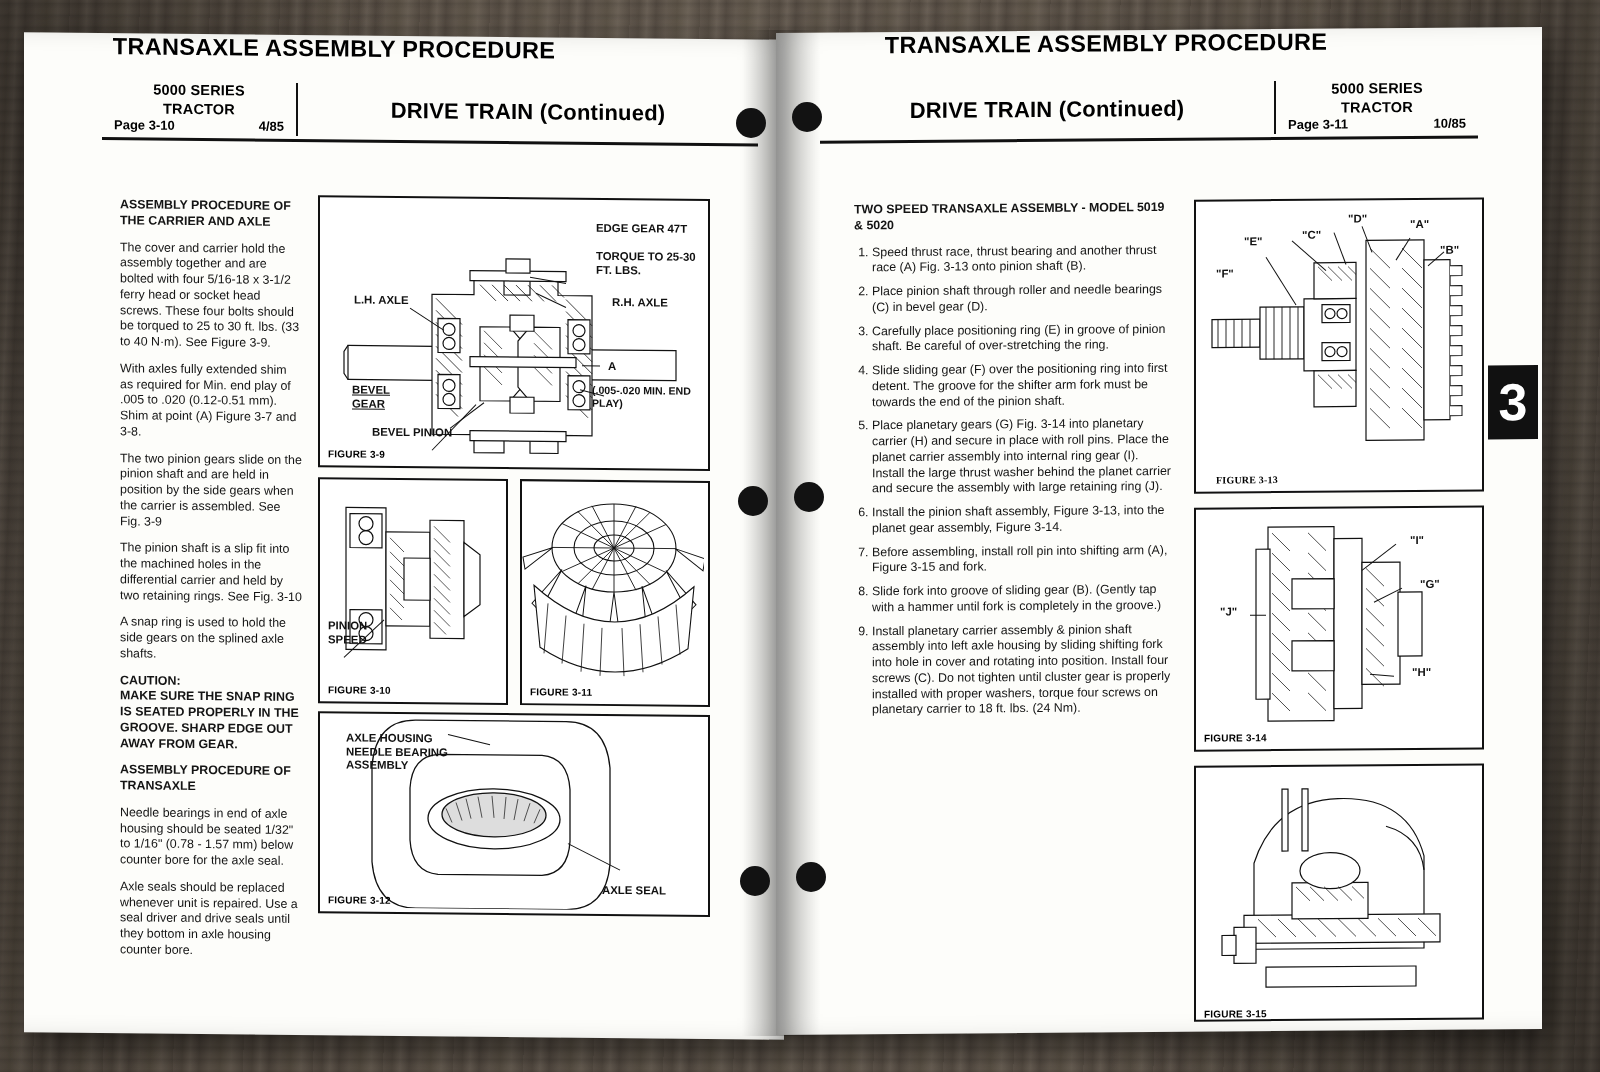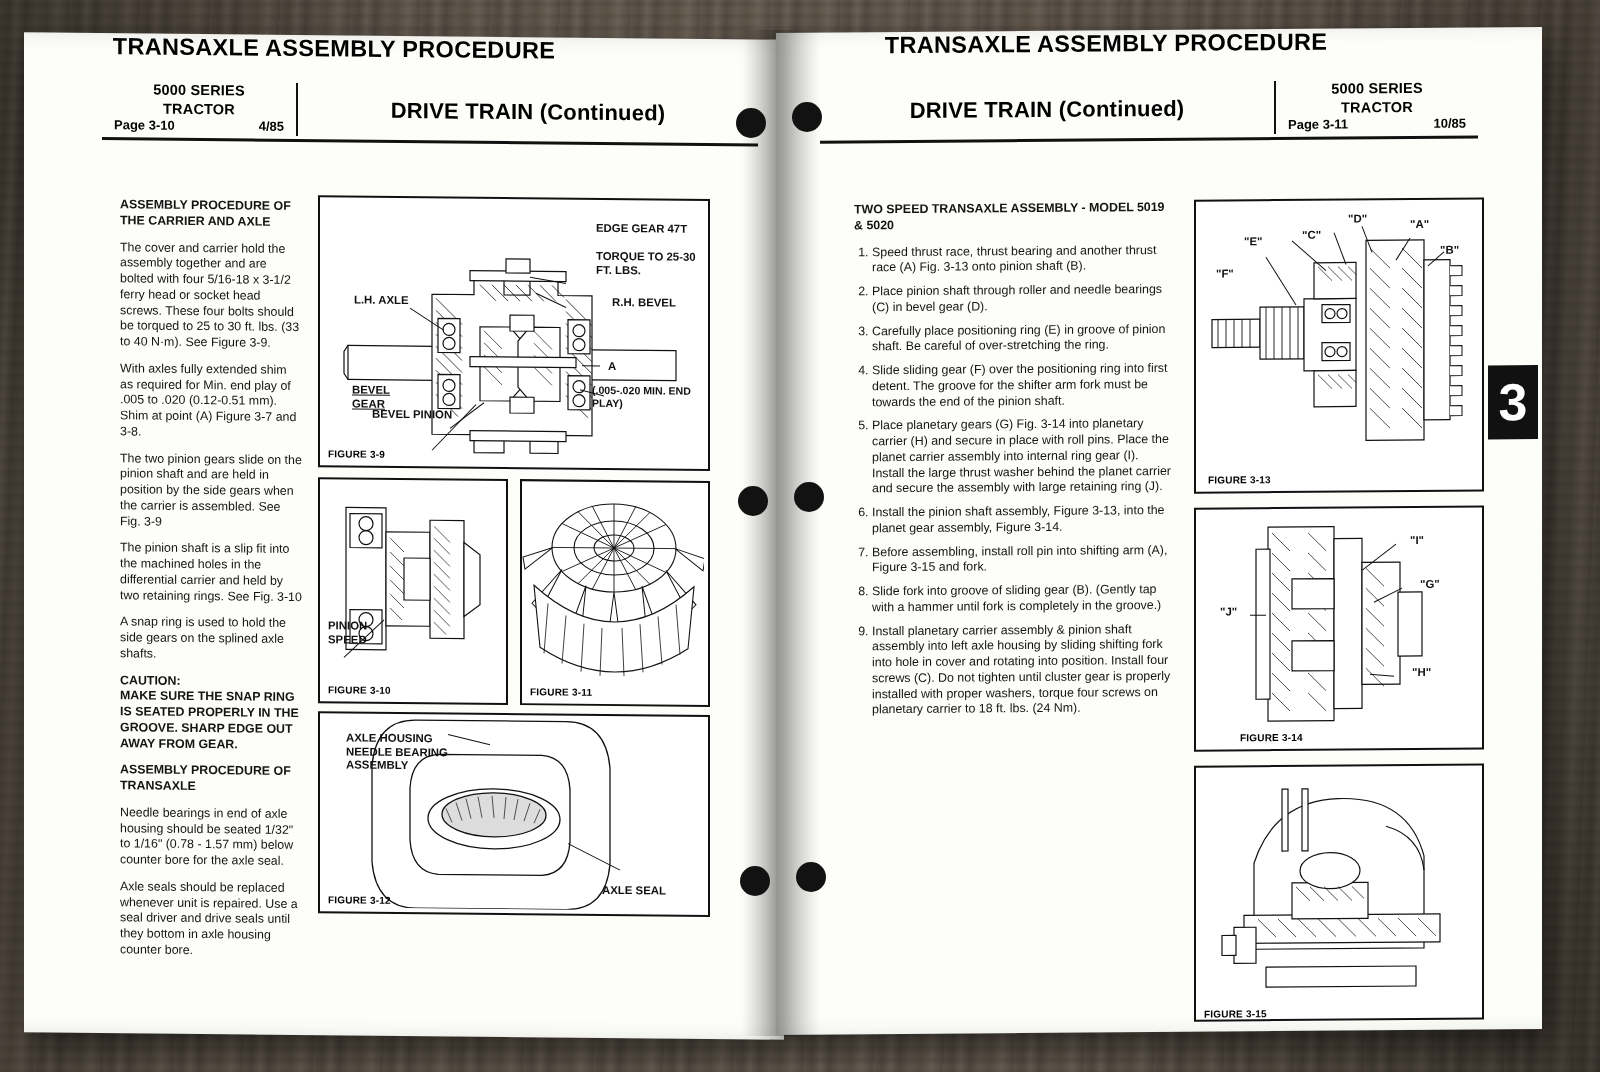--- a/index.html
+++ b/index.html
@@ -175,24 +175,24 @@
             <path d="M112 252 l44 -46" stroke-width="1"></path>
             <path d="M130 230 l34 -26" stroke-width="1"></path>
             <path d="M246 84 l-36 -6" stroke-width="1"></path>
             <path d="M246 108 l-30 -14" stroke-width="1"></path>
             <path d="M262 166 l18 0" stroke-width="1"></path>
             <path d="M90 110 l34 22" stroke-width="1"></path>
           </g>
         </svg>
         <div class="lbl" style="left:276px;top:22px;">EDGE GEAR 47T</div>
         <div class="lbl" style="left:276px;top:50px;width:104px;">TORQUE TO 25-30 FT. LBS.</div>
-        <div class="lbl" style="left:292px;top:96px;">R.H. BEVEL</div>
+        <div class="lbl" style="left:292px;top:96px;">R.H. AXLE</div>
         <div class="lbl" style="left:34px;top:96px;">L.H. AXLE</div>
         <div class="lbl" style="left:32px;top:186px;width:60px;text-decoration:underline;">BEVEL GEAR</div>
-        <div class="lbl" style="left:52px;top:210px;">BEVEL PINION</div>
+        <div class="lbl" style="left:52px;top:228px;">BEVEL PINION</div>
         <div class="lbl" style="left:288px;top:160px;">A</div>
         <div class="lbl small" style="left:272px;top:184px;width:104px;">(.005-.020 MIN. END PLAY)</div>
         <div class="figlabel" style="left:8px;bottom:6px;">FIGURE 3-9</div>
       </div>
 
       <div class="fig" style="left:294px;top:442px;width:186px;height:222px;">
         <svg width="182" height="218" viewBox="0 0 182 218">
           <g stroke="#111" fill="none" stroke-width="1.2">
             <path d="M26 28 h40 v142 h-40 z" fill="#fff"></path>
             <path d="M66 52 h44 v94 h-44 z" fill="#fff"></path>
@@ -349,21 +349,21 @@
               <path d="M248 52 l-16 14"></path>
             </g>
           </g>
         </svg>
         <div class="lbl" style="left:152px;top:12px;">"D"</div>
         <div class="lbl" style="left:214px;top:18px;">"A"</div>
         <div class="lbl" style="left:48px;top:34px;">"E"</div>
         <div class="lbl" style="left:106px;top:28px;">"C"</div>
         <div class="lbl" style="left:244px;top:44px;">"B"</div>
         <div class="lbl" style="left:20px;top:66px;">"F"</div>
-        <div class="figlabel" style="left:12px;bottom:6px;">FIGURE 3-13</div>
+        <div class="figlabel" style="left:20px;bottom:6px;font-family:Liberation Serif, serif;">FIGURE 3-13</div>
       </div>
 
       <div class="fig" style="left:418px;top:478px;width:286px;height:240px;">
         <svg width="282" height="236" viewBox="0 0 282 236">
           <g stroke="#111" fill="#fff" stroke-width="1.2">
             <path d="M72 18 h66 v194 h-66 z"></path>
             <path d="M138 30 h28 v170 h-28 z"></path>
             <path d="M166 54 h38 v122 h-38 z"></path>
             <path d="M60 40 h14 v150 h-14 z"></path>
             <g stroke-width="0.75">
@@ -378,21 +378,21 @@
               <path d="M206 80 l-28 14"></path>
               <path d="M54 106 l16 0"></path>
               <path d="M198 168 l-24 -2"></path>
             </g>
           </g>
         </svg>
         <div class="lbl" style="left:214px;top:26px;">"I"</div>
         <div class="lbl" style="left:224px;top:70px;">"G"</div>
         <div class="lbl" style="left:24px;top:96px;">"J"</div>
         <div class="lbl" style="left:216px;top:158px;">"H"</div>
-        <div class="figlabel" style="left:8px;bottom:6px;margin-left:36px;">FIGURE 3-14</div>
+        <div class="figlabel" style="left:8px;bottom:6px;">FIGURE 3-14</div>
       </div>
 
       <div class="fig" style="left:418px;top:736px;width:286px;height:252px;">
         <svg width="282" height="248" viewBox="0 0 282 248">
           <g stroke="#111" fill="#fff" stroke-width="1.2">
             <path d="M58 96 q20 -62 84 -64 q70 -2 86 58 v92 h-170 z"></path>
             <path d="M86 22 h6 v62 h-6 z M106 22 h6 v62 h-6 z"></path>
             <path d="M48 148 h196 v28 h-196 z"></path>
             <path d="M38 160 h22 v36 h-22 z"></path>
             <path d="M26 168 h14 v20 h-14 z"></path>

